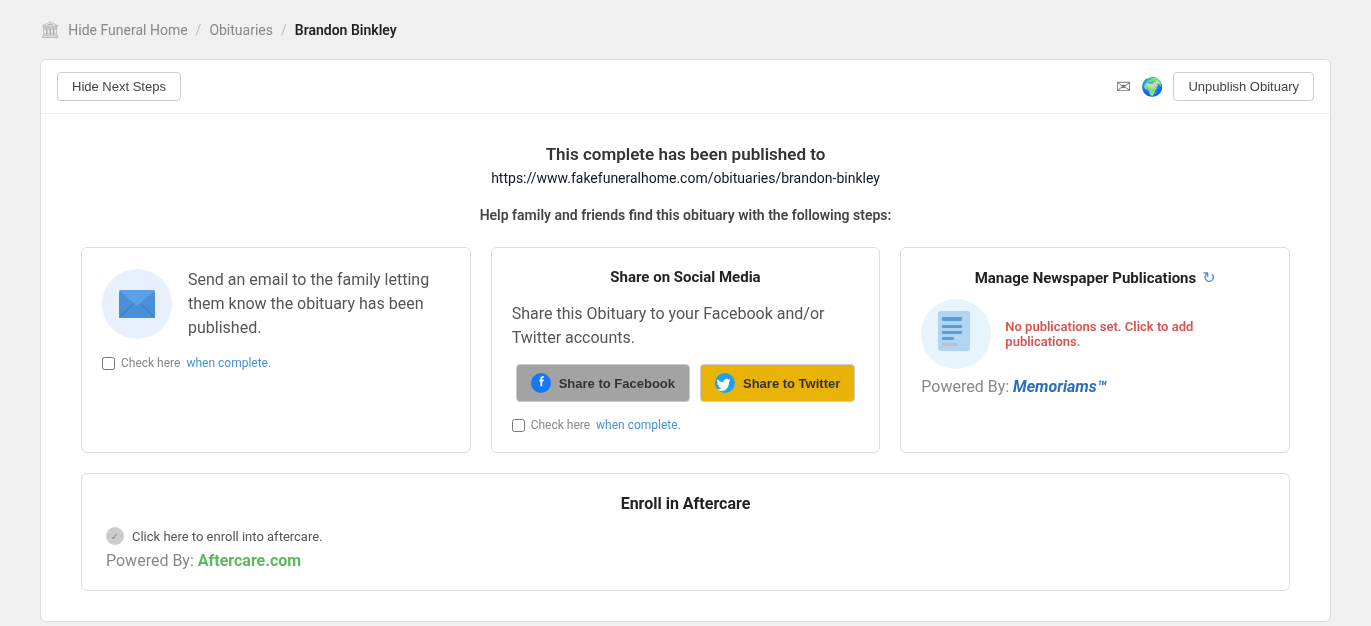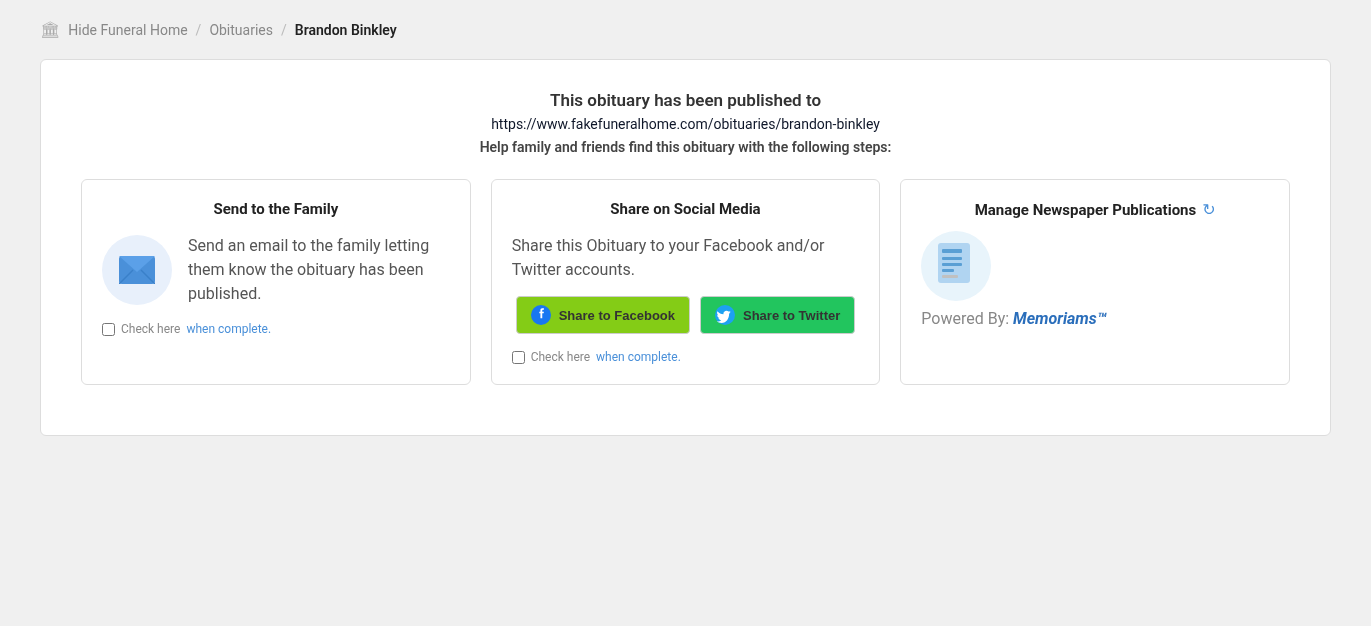--- a/index.html
+++ b/index.html
@@ -85,21 +85,21 @@
     }
     .published-link {
       color: #0f172a;
       text-decoration: none;
       font-size: 14px;
     }
     .help-text {
       font-size: 14px;
       font-weight: 600;
       color: #444;
-      margin-top: 7px;
+      margin-top: 21px;
     }
     .steps-grid {
       display: grid;
       grid-template-columns: 1fr 1fr 1fr;
       gap: 20px;
       margin-bottom: 20px;
     }
     .step-card {
       border: 1px solid #ddd;
       border-radius: 6px;
@@ -155,34 +155,34 @@
     .social-buttons {
       display: flex;
       gap: 10px;
       justify-content: center;
       margin-bottom: 16px;
     }
     .btn-facebook {
       display: flex;
       align-items: center;
       gap: 8px;
-      background: #84cc16;
+      background: #a3a3a3;
       border: 1px solid #ccc;
       border-radius: 4px;
       padding: 8px 14px;
       font-size: 13px;
       font-weight: 600;
       color: #333;
       cursor: pointer;
     }
     .btn-twitter {
       display: flex;
       align-items: center;
       gap: 8px;
-      background: #22c55e;
+      background: #eab308;
       border: 1px solid #ccc;
       border-radius: 4px;
       padding: 8px 14px;
       font-size: 13px;
       font-weight: 600;
       color: #333;
       cursor: pointer;
     }
     .facebook-logo {
       width: 20px;
@@ -282,33 +282,42 @@
     <span class="breadcrumb-icon">🏛</span>
     <span>Hide Funeral Home</span>
     <span class="breadcrumb-separator">/</span>
     <span>Obituaries</span>
     <span class="breadcrumb-separator">/</span>
     <span class="breadcrumb-item-active">Brandon Binkley</span>
   </div>
 
   <div class="main-card">
 
+    <div class="toolbar">
+      <div class="toolbar-left">
+        <button class="btn-outline">Hide Next Steps</button>
+      </div>
+      <div class="toolbar-right">
+        <span class="toolbar-icon">✉</span>
+        <span class="toolbar-icon">🌍</span>
+        <button class="btn-outline">Unpublish Obituary</button>
+      </div>
+    </div>
 
     <div class="content-area">
 
       <div class="published-header">
-        <div class="published-title">This obituary has been published to</div>
+        <div class="published-title">This complete has been published to</div>
         <a class="published-link" href="#">https://www.fakefuneralhome.com/obituaries/brandon-binkley</a>
         <div class="help-text">Help family and friends find this obituary with the following steps:</div>
       </div>
 
       <div class="steps-grid">
 
         <div class="step-card">
-          <div class="step-card-title">Send to the Family</div>
           <div class="step-card-body">
             <div class="email-icon-wrapper">
               <svg class="email-icon-svg" viewBox="0 0 36 28" fill="none" xmlns="http://www.w3.org/2000/svg">
                 <rect x="0" y="0" width="36" height="28" rx="3" fill="#4a90d9"></rect>
                 <polygon points="0,0 18,16 36,0" fill="#5ba0e8"></polygon>
                 <line x1="0" y1="28" x2="14" y2="14" stroke="#3a80c9" stroke-width="1.5"></line>
                 <line x1="36" y1="28" x2="22" y2="14" stroke="#3a80c9" stroke-width="1.5"></line>
               </svg>
             </div>
             <p class="step-description">Send an email to the family letting them know the obituary has been published.</p>
@@ -359,24 +368,36 @@
 
               <svg width="44" height="50" viewBox="0 0 44 50" xmlns="http://www.w3.org/2000/svg">
                 <rect x="4" y="2" width="32" height="40" rx="3" fill="#b0d4f1"></rect>
                 <rect x="8" y="8" width="20" height="4" rx="1" fill="#5a9fd4"></rect>
                 <rect x="8" y="16" width="20" height="3" rx="1" fill="#5a9fd4"></rect>
                 <rect x="8" y="22" width="20" height="3" rx="1" fill="#5a9fd4"></rect>
                 <rect x="8" y="28" width="12" height="3" rx="1" fill="#5a9fd4"></rect>
                 <rect x="8" y="34" width="16" height="3" rx="1" fill="#c0c0c0"></rect>
               </svg>
             </div>
+            <p class="no-publications-text">No publications set. Click to add publications.</p>
           </div>
           <div class="powered-by">
             <span>Powered By:</span>
             <span class="memoriams-brand">Memoriams™</span>
           </div>
         </div>
       </div>
 
+      <div class="aftercare-card">
+        <div class="aftercare-title">Enroll in Aftercare</div>
+        <div class="aftercare-row">
+          <div class="aftercare-circle"></div>
+          <span>Click here to enroll into aftercare.</span>
+        </div>
+        <div class="powered-by" style="margin-top:4px;">
+          <span>Powered By:</span>
+          <span class="aftercare-brand">Aftercare.com</span>
+        </div>
+      </div>
 
     </div>
   </div>
 </div>
 
 </body></html>

